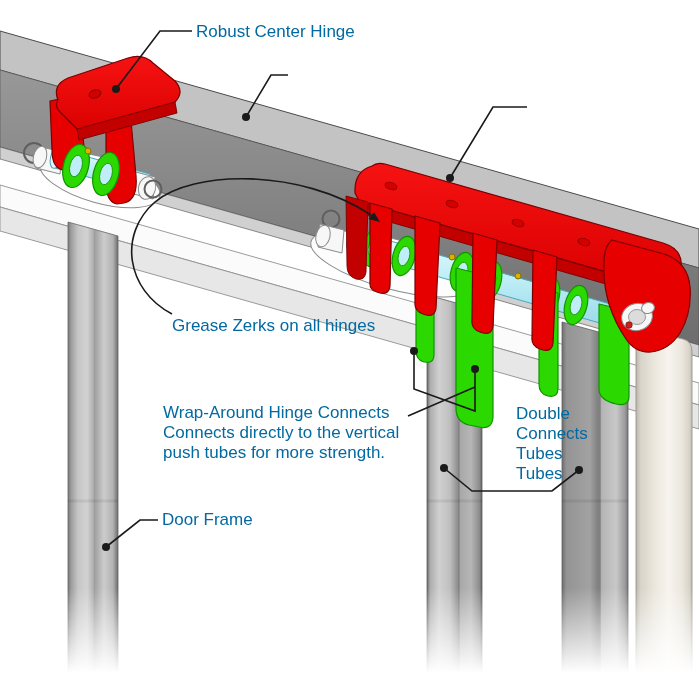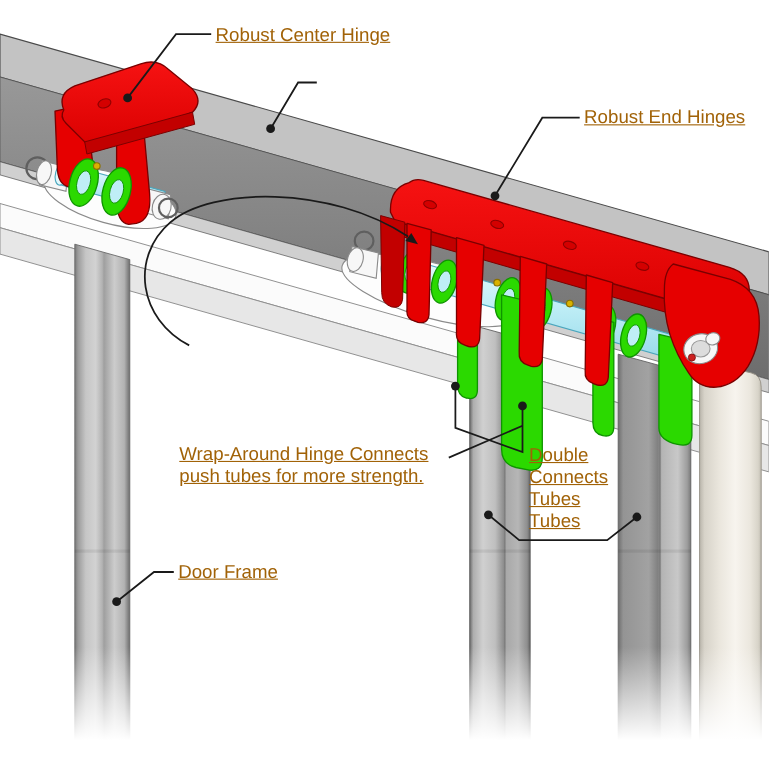--- a/index.html
+++ b/index.html
@@ -1,19 +1,19 @@
 <!DOCTYPE html>
 <html style="--background: #ffffff; --hinge-red: #e60000; --bracket-green: #2bd900; --shaft-cyan: #bfeef6; --steel-gray: #9a9a9a; --frame-beige: #efece3; --zerk-gold: #d9b200; --callout-line: #1a1a1a;"><head>
 <meta charset="utf-8">
 <style>
   html,body{margin:0;padding:0;background:#fff;}
   .stage{position:relative;width:699px;height:694px;background:var(--background,#fff);overflow:hidden;
          font-family:"Liberation Sans",sans-serif;}
   .scene{position:absolute;left:0;top:0;}
-  .label{position:absolute;font-size:17px;line-height:20px;color:#a16207;white-space:nowrap;text-decoration:underline;}
+  .label{position:absolute;font-size:17px;line-height:20px;color:#0369a1;white-space:nowrap;}
   
   .redf{fill:var(--hinge-red,#e60000);stroke:#7a0000;stroke-width:1.2;stroke-linejoin:round;}
   .redd{fill:#c20000;stroke:#7a0000;stroke-width:.9;stroke-linejoin:round;}
   .hole{fill:#d40000;stroke:#8f0000;stroke-width:1;}
   .grn{fill:var(--bracket-green,#2bd900);stroke:#0f9400;stroke-width:1.2;stroke-linejoin:round;}
   .grni{fill:var(--shaft-cyan,#bfeef6);stroke:#0f9400;stroke-width:.8;}
   .cyn{fill:url(#gShaft);stroke:#4aa6bd;stroke-width:1;}
   .cap{fill:#dff6fa;stroke:#4aa6bd;stroke-width:1;}
   .whitepart{fill:#f7f7f7;stroke:#8a8a8a;stroke-width:1;}
   .clip{fill:none;stroke:#5f5f5f;stroke-width:2;}
@@ -212,26 +212,27 @@
     <circle class="dot" cx="475" cy="369" r="4"></circle>
     <polyline class="lead" points="444,468 472,491 552,491 579,470"></polyline>
     <circle class="dot" cx="444" cy="468" r="4"></circle>
     <circle class="dot" cx="579" cy="470" r="4"></circle>
     <polyline class="lead" points="158,520 140,520 106,547"></polyline>
     <circle class="dot" cx="106" cy="547" r="4"></circle>
   </g>
 </svg>
 
 <div class="label" style="left:196px;top:22px">Robust Center Hinge</div>
-<div class="label" style="left:531px;top:97px">Robust End Hinges</div>
+<div class="label" style="left:172px;top:316px">Grease Zerks on all hinges</div>
 <div class="label" style="left:163px;top:403px">
   <div>Wrap-Around Hinge Connects</div>
+  <div>Connects directly to the vertical</div>
   <div>push tubes for more strength.</div>
 </div>
-<div class="label" style="left:481px;top:404px">
+<div class="label" style="left:516px;top:404px">
   <div>Double</div>
   <div>Connects</div>
   <div>Tubes</div>
   <div>Tubes</div>
 </div>
 <div class="label" style="left:162px;top:510px">Door Frame</div>
 
 </div>
 
 </body></html>

